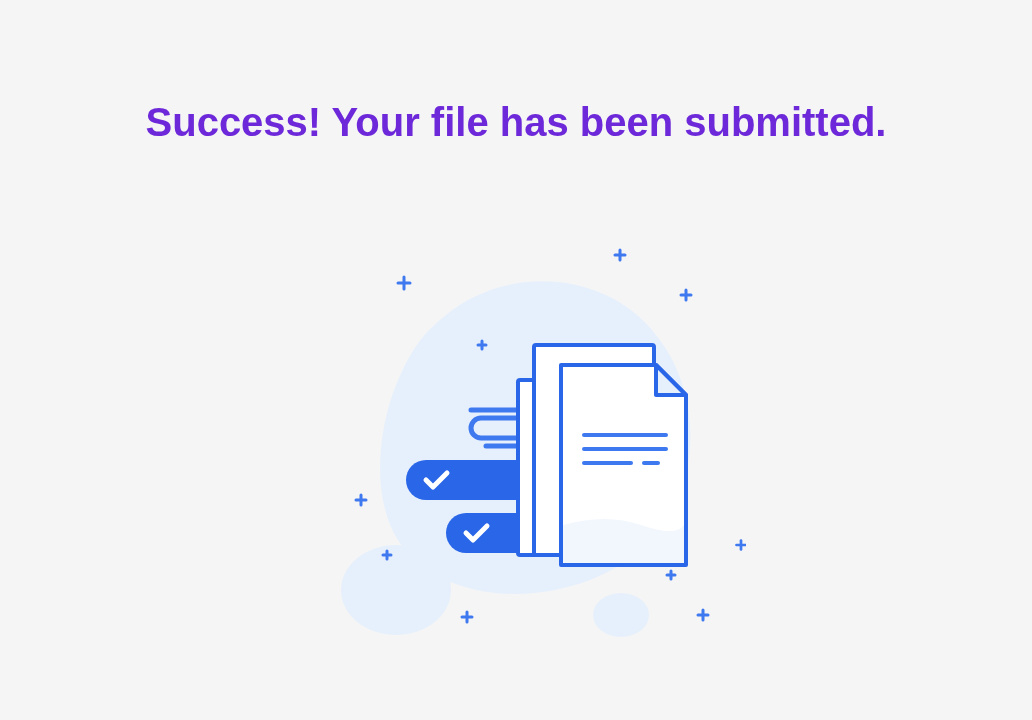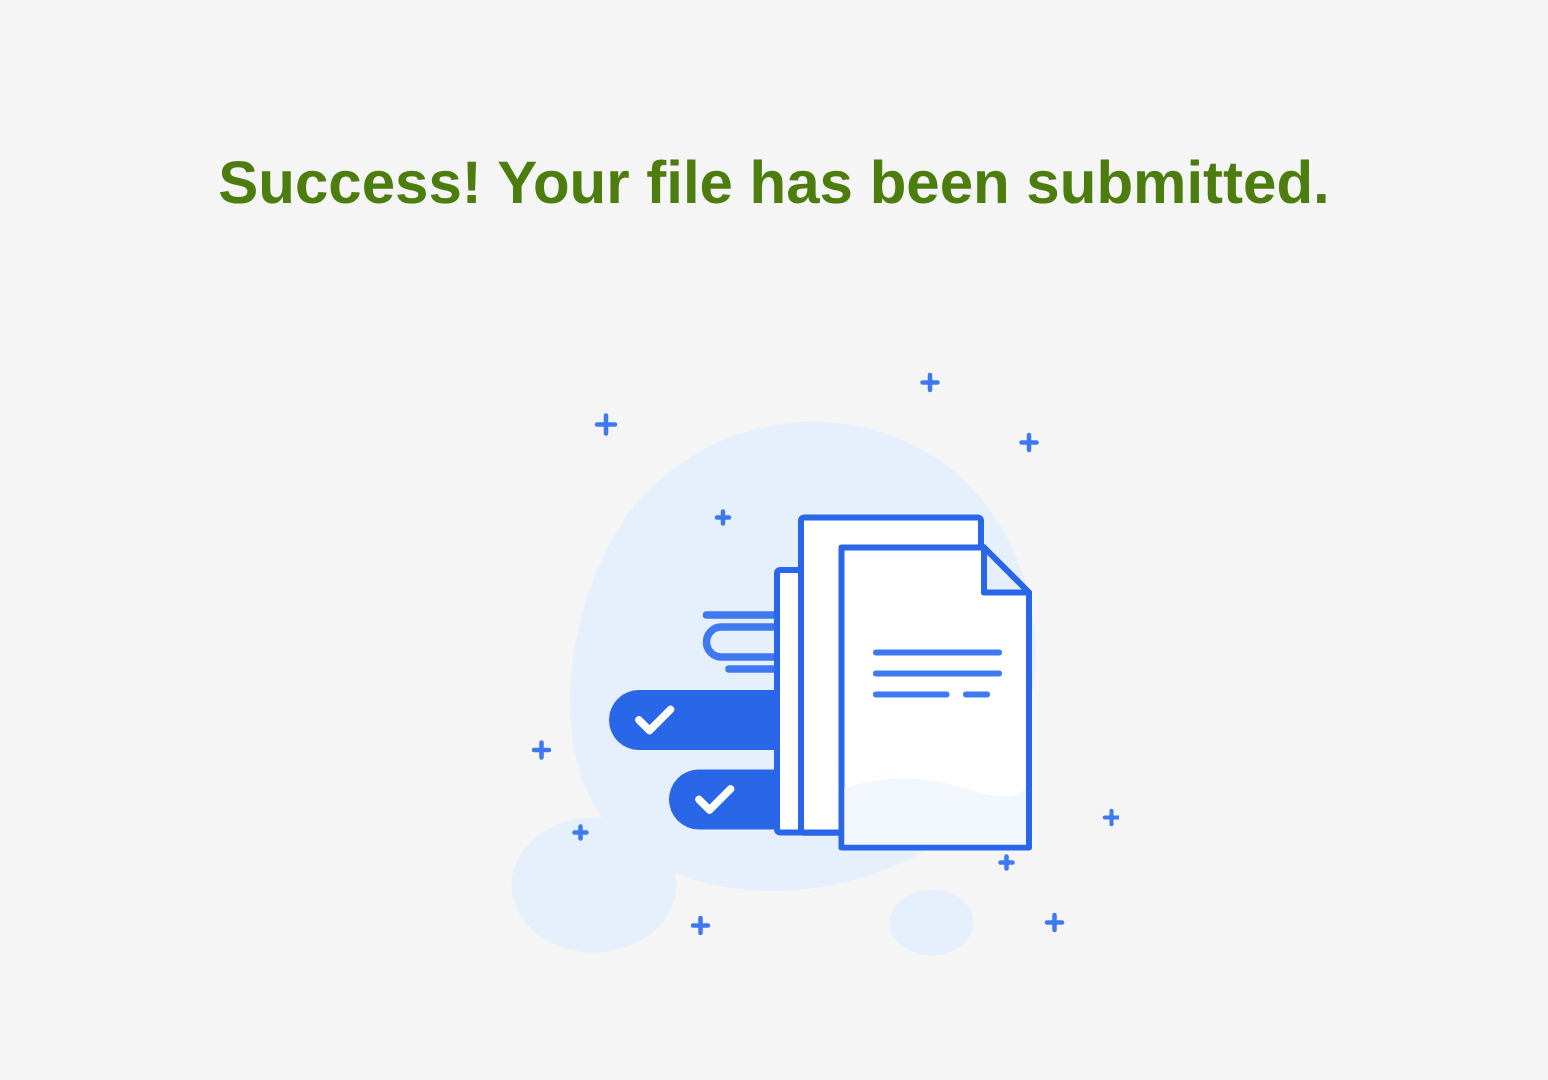--- a/index.html
+++ b/index.html
@@ -10,21 +10,21 @@
       font-family: 'Segoe UI', -apple-system, BlinkMacSystemFont, sans-serif;
       display: flex;
       flex-direction: column;
       align-items: center;
       padding-top: 100px;
       overflow: hidden;
     }
     .heading {
       font-size: 40px;
       font-weight: 600;
-      color: #4d7c0f;
+      color: #6d28d9;
       text-align: right;
       margin-bottom: 80px;
     }
     .illustration-wrap {
       position: relative;
       width: 460px;
       height: 420px;
     }
     .illustration-wrap svg {
       position: absolute;

